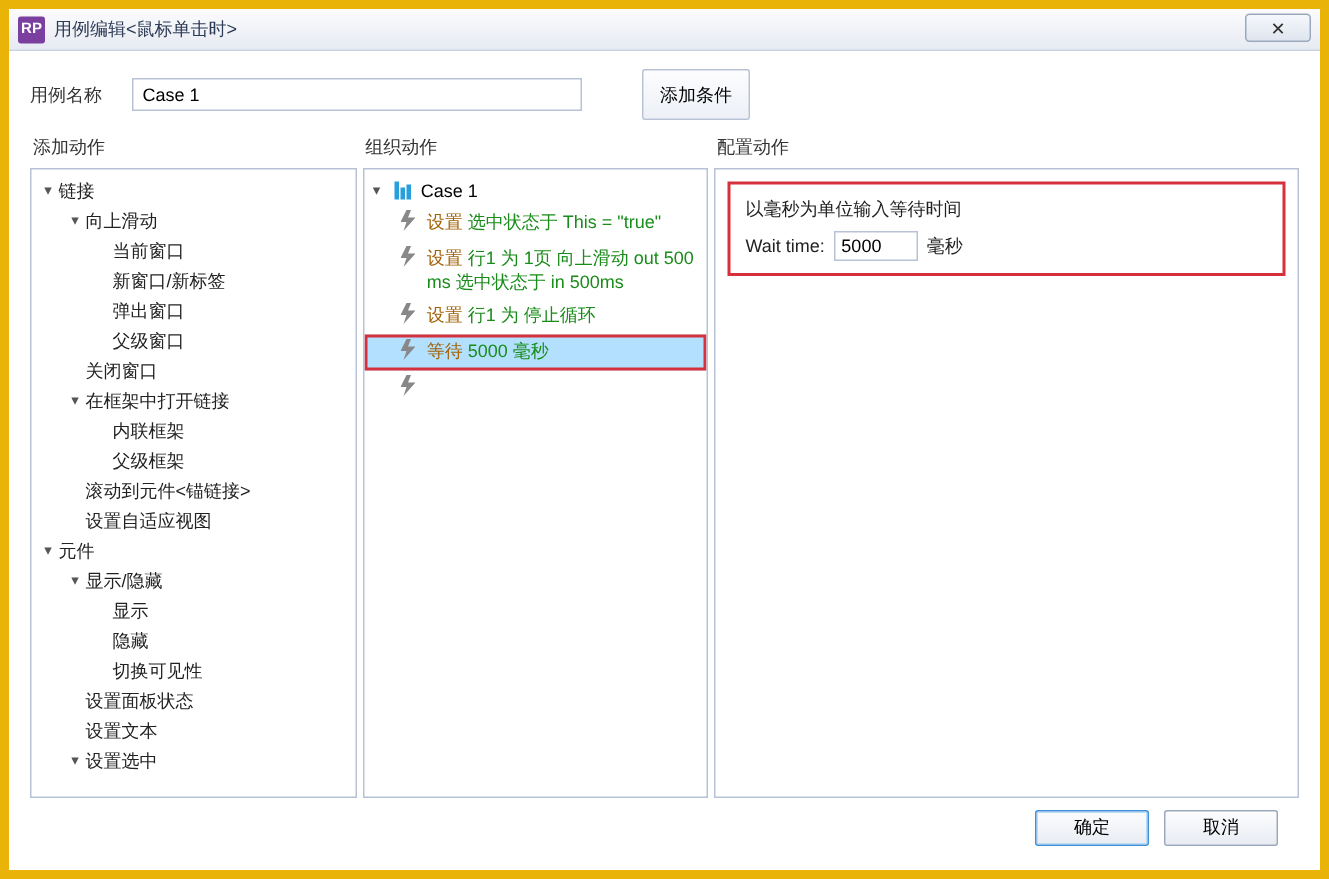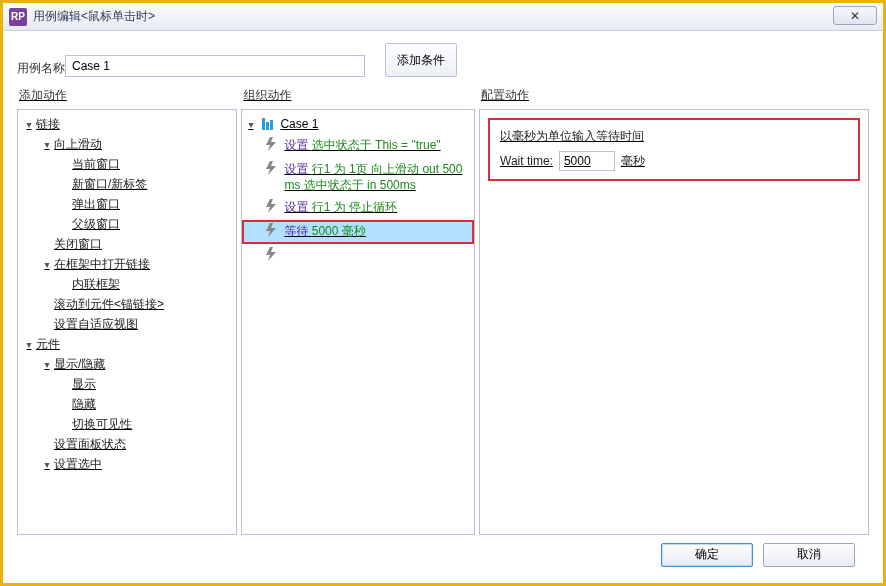--- a/index.html
+++ b/index.html
@@ -1,27 +1,27 @@
 <!DOCTYPE html>
 <html><head>
   <meta charset="utf-8">
   <style>
     * { box-sizing: border-box; margin: 0; padding: 0; font-family: "Microsoft YaHei", Arial, sans-serif; font-size: 12px; }
     body { width: 886px; height: 586px; background: #fff; overflow: hidden; }
-    .window { width: 886px; height: 586px; border: 3px solid #eab308; background: #fff; display: flex; flex-direction: column; }
+    .window { width: 886px; height: 586px; border: 6px solid #eab308; background: #fff; display: flex; flex-direction: column; }
     .titlebar { height: 28px; background: linear-gradient(#fcfcfd, #e6eaf2); border-bottom: 1px solid #c7d1e0; display: flex; align-items: center; padding: 0 6px; position: relative; }
     .titlebar .rp-badge { width:18px; height:18px; background:#7b3fa0; color:#fff; display:flex; align-items:center; justify-content:center; border-radius:2px; margin-right:6px; font-size:10px; font-weight:bold; }
     .titlebar .title { color:#2b3a55; }
     .titlebar .close-btn { position:absolute; right:6px; top:3px; width:44px; height:19px; border:1px solid #9aa7bd; background:linear-gradient(#f5f7fb,#dfe5ef); border-radius:3px; display:flex; align-items:center; justify-content:center; font-family:Arial; font-size:12px; color:#333; cursor:default; }
     .content { flex:1; padding:12px 14px 10px 14px; display:flex; flex-direction:column; }
-    .top-row { display:flex; align-items:flex-end; gap:0; margin-bottom:10px; }
+    .top-row { display:flex; align-items:center; gap:20px; margin-bottom:10px; }
     .top-row label { color:#333; }
     .name-input { width:300px; height:22px; border:1px solid #b7c2d6; padding:0 6px; background:#fff; }
     .add-cond-btn { width:72px; height:34px; border:1px solid #b7c2d6; background:linear-gradient(#fdfdfe,#ecf0f6); border-radius:2px; cursor:default; margin-left:20px; }
-    .panels { flex:1; display:flex; gap:4px; min-height:0;text-decoration:underline; }
+    .panels { flex:1; display:flex; gap:4px; min-height:0; }
     .panel-col { display:flex; flex-direction:column; }
     .panel-col.left  { width:234px; }
     .panel-col.middle{ width:248px; }
     .panel-col.right { flex:1; }
     .panel-header { height:18px; color:#333; margin-bottom:4px; padding-left:2px; }
     .panel-body { flex:1; border:1px solid #b7c2d6; background:#fff; overflow:auto; position:relative; }
     .panel-body.right-body { border:1px solid #b7c2d6; padding:8px; }
     .tree { padding:4px 2px; }
     .tree .row { display:flex; align-items:center; height:20px; color:#222; white-space:nowrap; }
     .tree .row .arrow { width:10px; display:inline-block; text-align:center; color:#555; font-size:10px; margin-right:2px; }
@@ -35,30 +35,30 @@
     .case-icon { width:14px; height:12px; display:flex; gap:1px; margin:0 4px; }
     .case-icon span { width:3px; background:#25a0da; height:12px; }
     .case-icon span:nth-child(2){height:8px;margin-top:4px;}
     .case-icon span:nth-child(3){height:10px;margin-top:2px;}
     .action-row { display:flex; align-items:flex-start; padding:3px 4px 3px 24px; line-height:16px; }
     .action-row.selected { background:#b3e0ff; }
     .action-row.highlight-red { outline:2px solid #d5303c; outline-offset:-2px; }
     .bolt { width:12px; margin-right:6px; color:#777; font-weight:bold; flex:none; }
     .bolt svg { width:10px; height:14px; }
     .action-text { color:#333; flex:1; word-break:break-all; }
-    .action-text .black { color:#4c1d95; }
+    .action-text .black { color:#a16207; }
     .action-text .green { color:#1a8c1a; }
     
     .config-box { border:2px solid #d5303c; padding:8px 10px; width:372px; }
     .config-line1 { color:#222; margin-bottom:6px; }
     .config-line2 { display:flex; align-items:center; gap:6px; color:#222; }
     .wait-input { width:56px; height:20px; border:1px solid #b7c2d6; padding:0 4px; }
     
     .footer { height:38px; display:flex; justify-content:flex-end; align-items:center; gap:10px; padding:0 14px; border-top:1px solid transparent; }
-    .dlg-btn { width:92px; height:24px; border:1px solid #9aa7bd; background:linear-gradient(#fdfdfe,#e8ecf3); border-radius:2px; cursor:default; }
+    .dlg-btn { width:76px; height:24px; border:1px solid #9aa7bd; background:linear-gradient(#fdfdfe,#e8ecf3); border-radius:2px; cursor:default; }
     .dlg-btn.primary { border:1px solid #3e8fd8; box-shadow:0 0 0 1px #bcdcf5 inset; }
     
     .panel-body::-webkit-scrollbar { width:16px; }
     .panel-body::-webkit-scrollbar-thumb { background:#cfd6e3; border:3px solid #f0f3f8; border-radius:8px; }
     .panel-body::-webkit-scrollbar-track { background:#f0f3f8; }
   </style>
 </head>
 <body>
 
 <div class="window">
@@ -110,20 +110,24 @@
                 <span>关闭窗口</span>
               </div>
             <div class="row indent-1">
                 <span class="arrow">▾</span>
                 <span>在框架中打开链接</span>
               </div>
             <div class="row indent-2">
                 <span class="arrow"></span>
                 <span>内联框架</span>
               </div>
+            <div class="row indent-2">
+                <span class="arrow"></span>
+                <span>父级框架</span>
+              </div>
             <div class="row indent-1">
                 <span class="arrow"></span>
                 <span>滚动到元件&lt;锚链接&gt;</span>
               </div>
             <div class="row indent-1">
                 <span class="arrow"></span>
                 <span>设置自适应视图</span>
               </div>
 
             <div class="row indent-0">
@@ -142,20 +146,24 @@
                 <span class="arrow"></span>
                 <span>隐藏</span>
               </div>
             <div class="row indent-2">
                 <span class="arrow"></span>
                 <span>切换可见性</span>
               </div>
             <div class="row indent-1">
                 <span class="arrow"></span>
                 <span>设置面板状态</span>
+              </div>
+            <div class="row indent-1">
+                <span class="arrow"></span>
+                <span>设置文本</span>
               </div>
             <div class="row indent-1">
                 <span class="arrow">▾</span>
                 <span>设置选中</span>
               </div>
           </div>
         </div>
       </div>
 
       <div class="panel-col middle">

